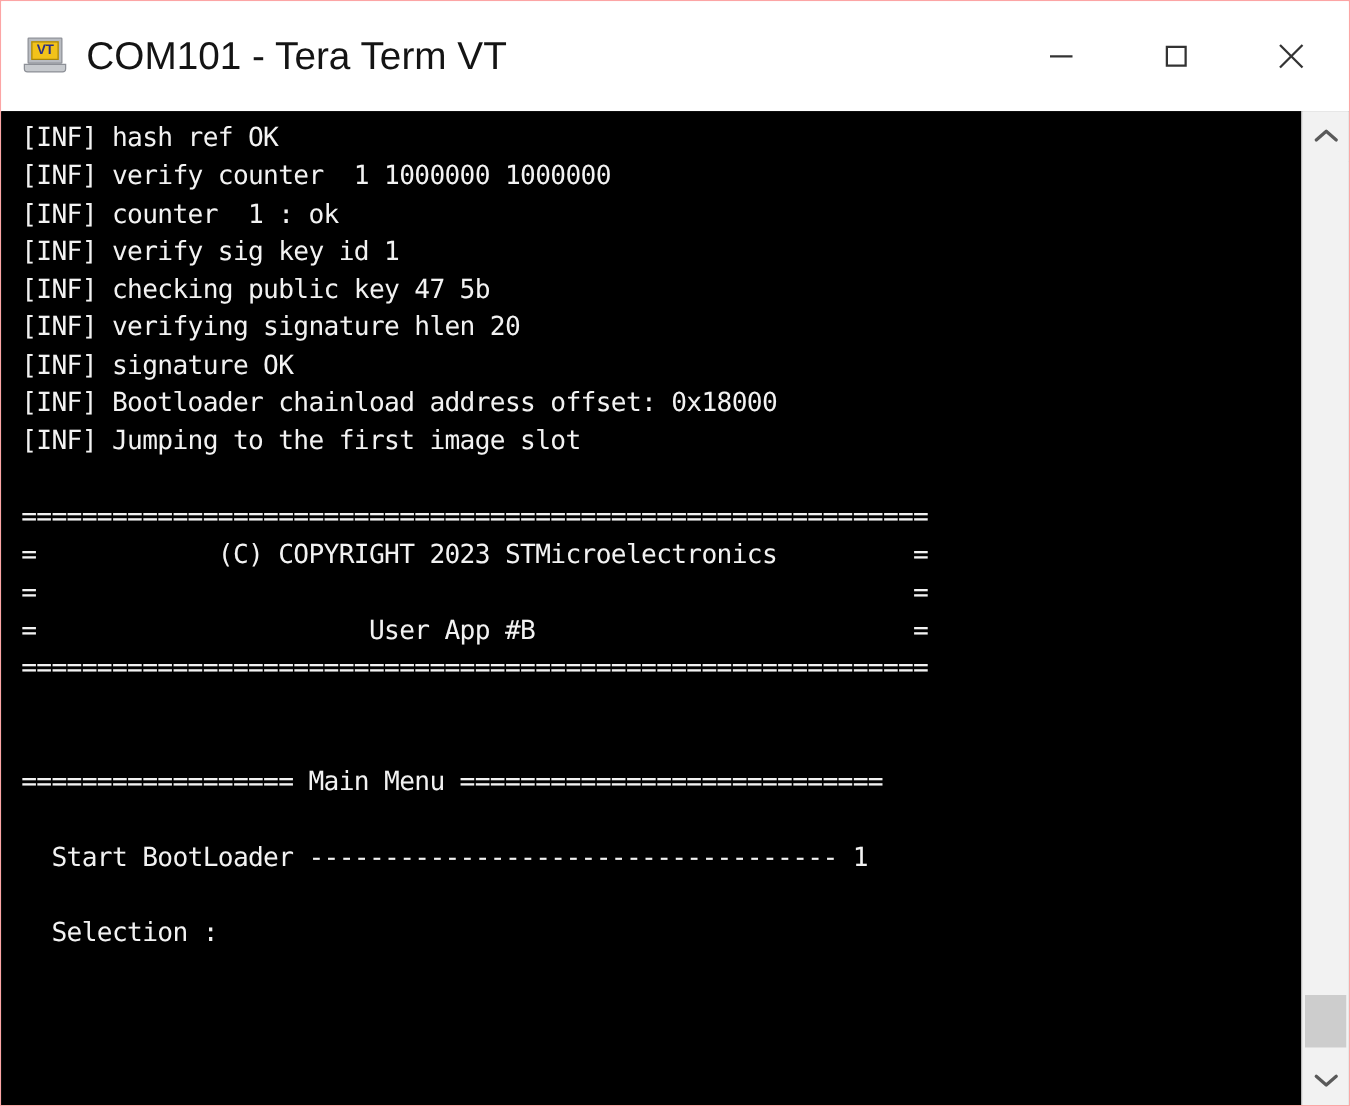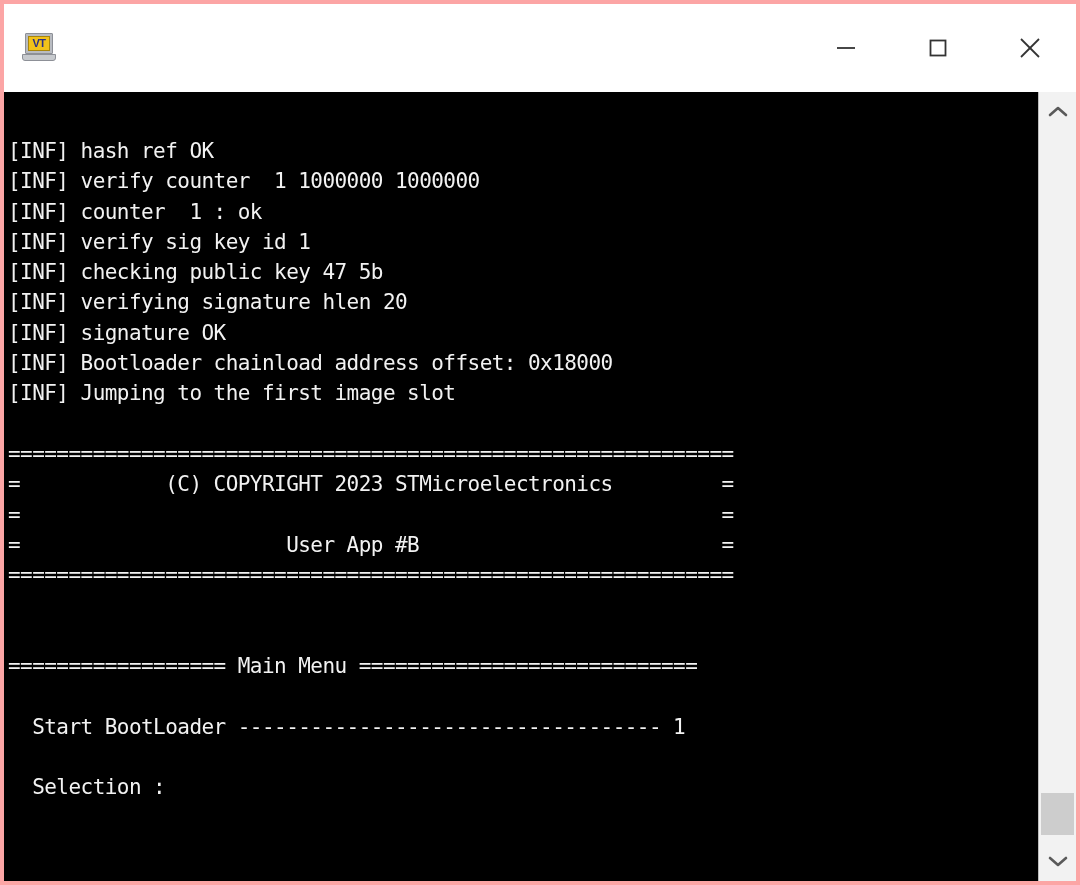--- a/index.html
+++ b/index.html
@@ -15,21 +15,21 @@
     overflow: hidden;
   }
 
   
   #window {
     position: relative;
     width: 1080px;
     height: 885px;
     box-sizing: border-box;
     background: #ffffff;
-    border: 4px solid #fca5a5;
+    border: 1px solid #fca5a5;
     display: flex;
     flex-direction: column;
   }
 
   
   #titlebar {
     height: 88px;
     flex: 0 0 88px;
     background: #ffffff;
     display: flex;
@@ -140,26 +140,25 @@
     position: relative;
   }
   #terminal {
     flex: 1 1 auto;
     background: #000000;
     color: #f2f2f2;
     font-family: "DejaVu Sans Mono", "Liberation Mono", monospace;
     font-size: 21px;
     line-height: 30.3px;
     letter-spacing: -0.55px;
-    padding: 6px 0 0 4px;
+    padding: 6px 0 0 16px;
     white-space: pre;
     overflow: hidden;
     box-sizing: border-box;
     font-weight: 500;
-    margin-top: 38px;
   }
   .term-line {
     height: 30.3px;
     white-space: pre;
   }
 
   
   #scrollbar {
     flex: 0 0 38px;
     width: 38px;
@@ -198,20 +197,21 @@
 
 <div id="window">
 
   <div id="titlebar">
     <div id="title-left">
       <div class="tt-icon">
         <div class="lid"></div>
         <div class="screen">VT</div>
         <div class="base"></div>
       </div>
+      <div id="window-title">COM101 - Tera Term VT</div>
     </div>
 
     <div id="window-controls">
       <div class="winbtn">
         <svg width="30" height="30" viewBox="0 0 30 30">
           <line x1="6" y1="15" x2="24" y2="15" stroke="#333333" stroke-width="1.8"></line>
         </svg>
       </div>
       <div class="winbtn">
         <svg width="30" height="30" viewBox="0 0 30 30">

